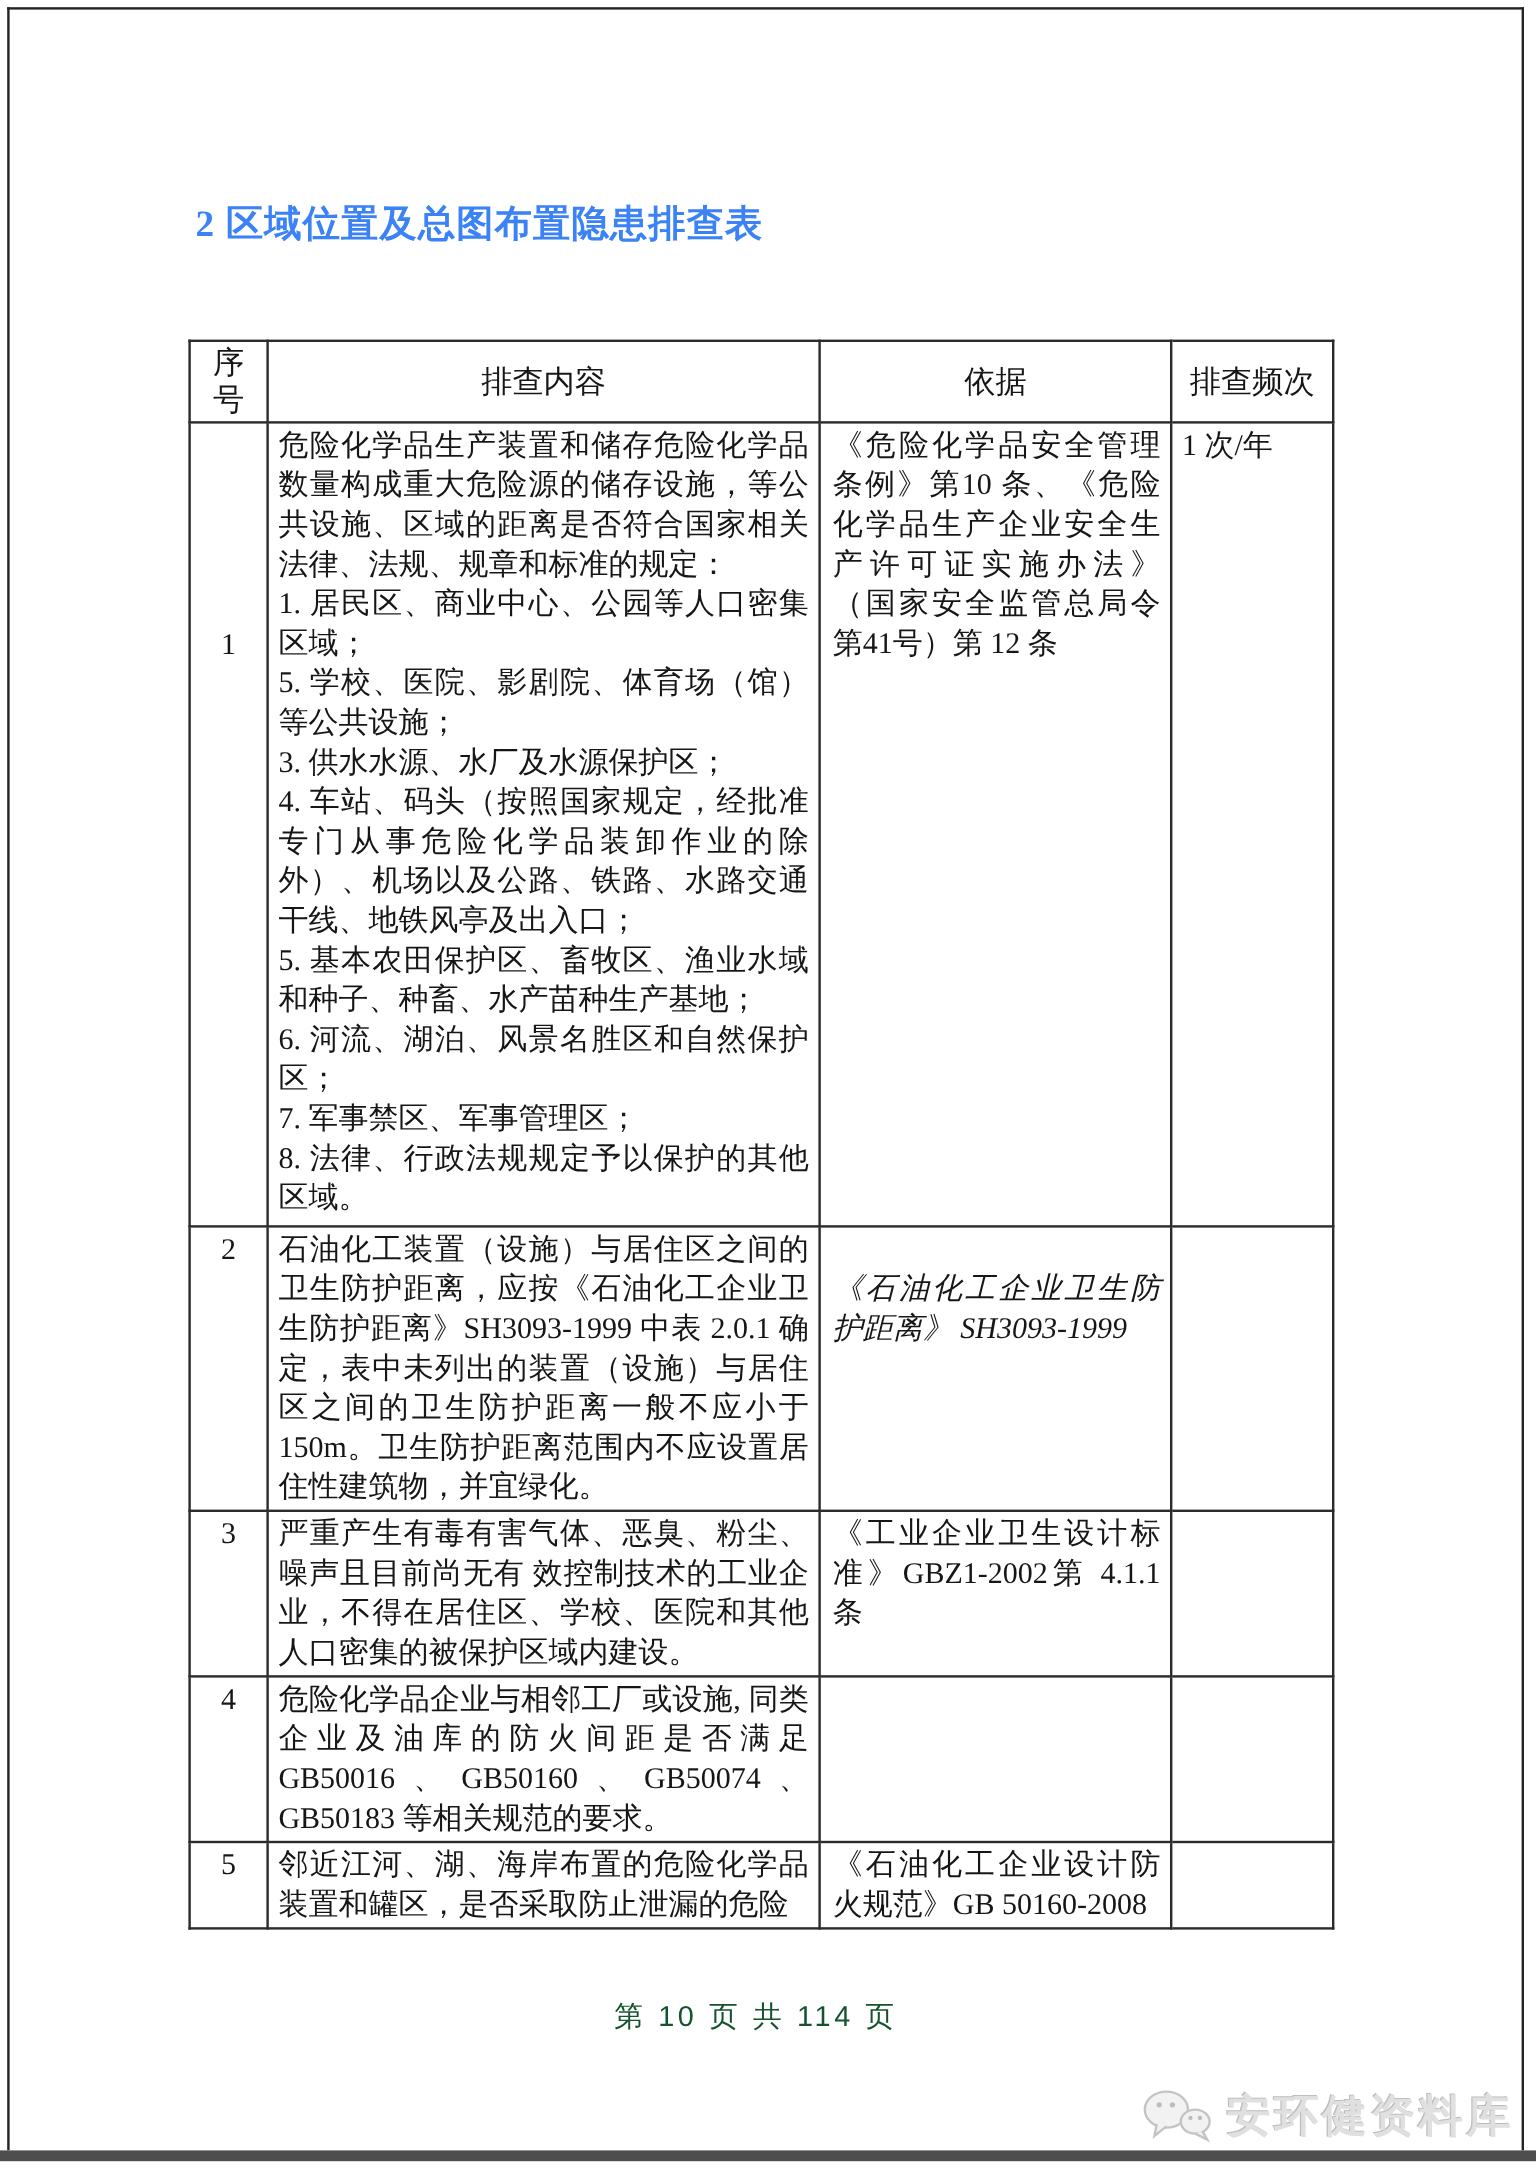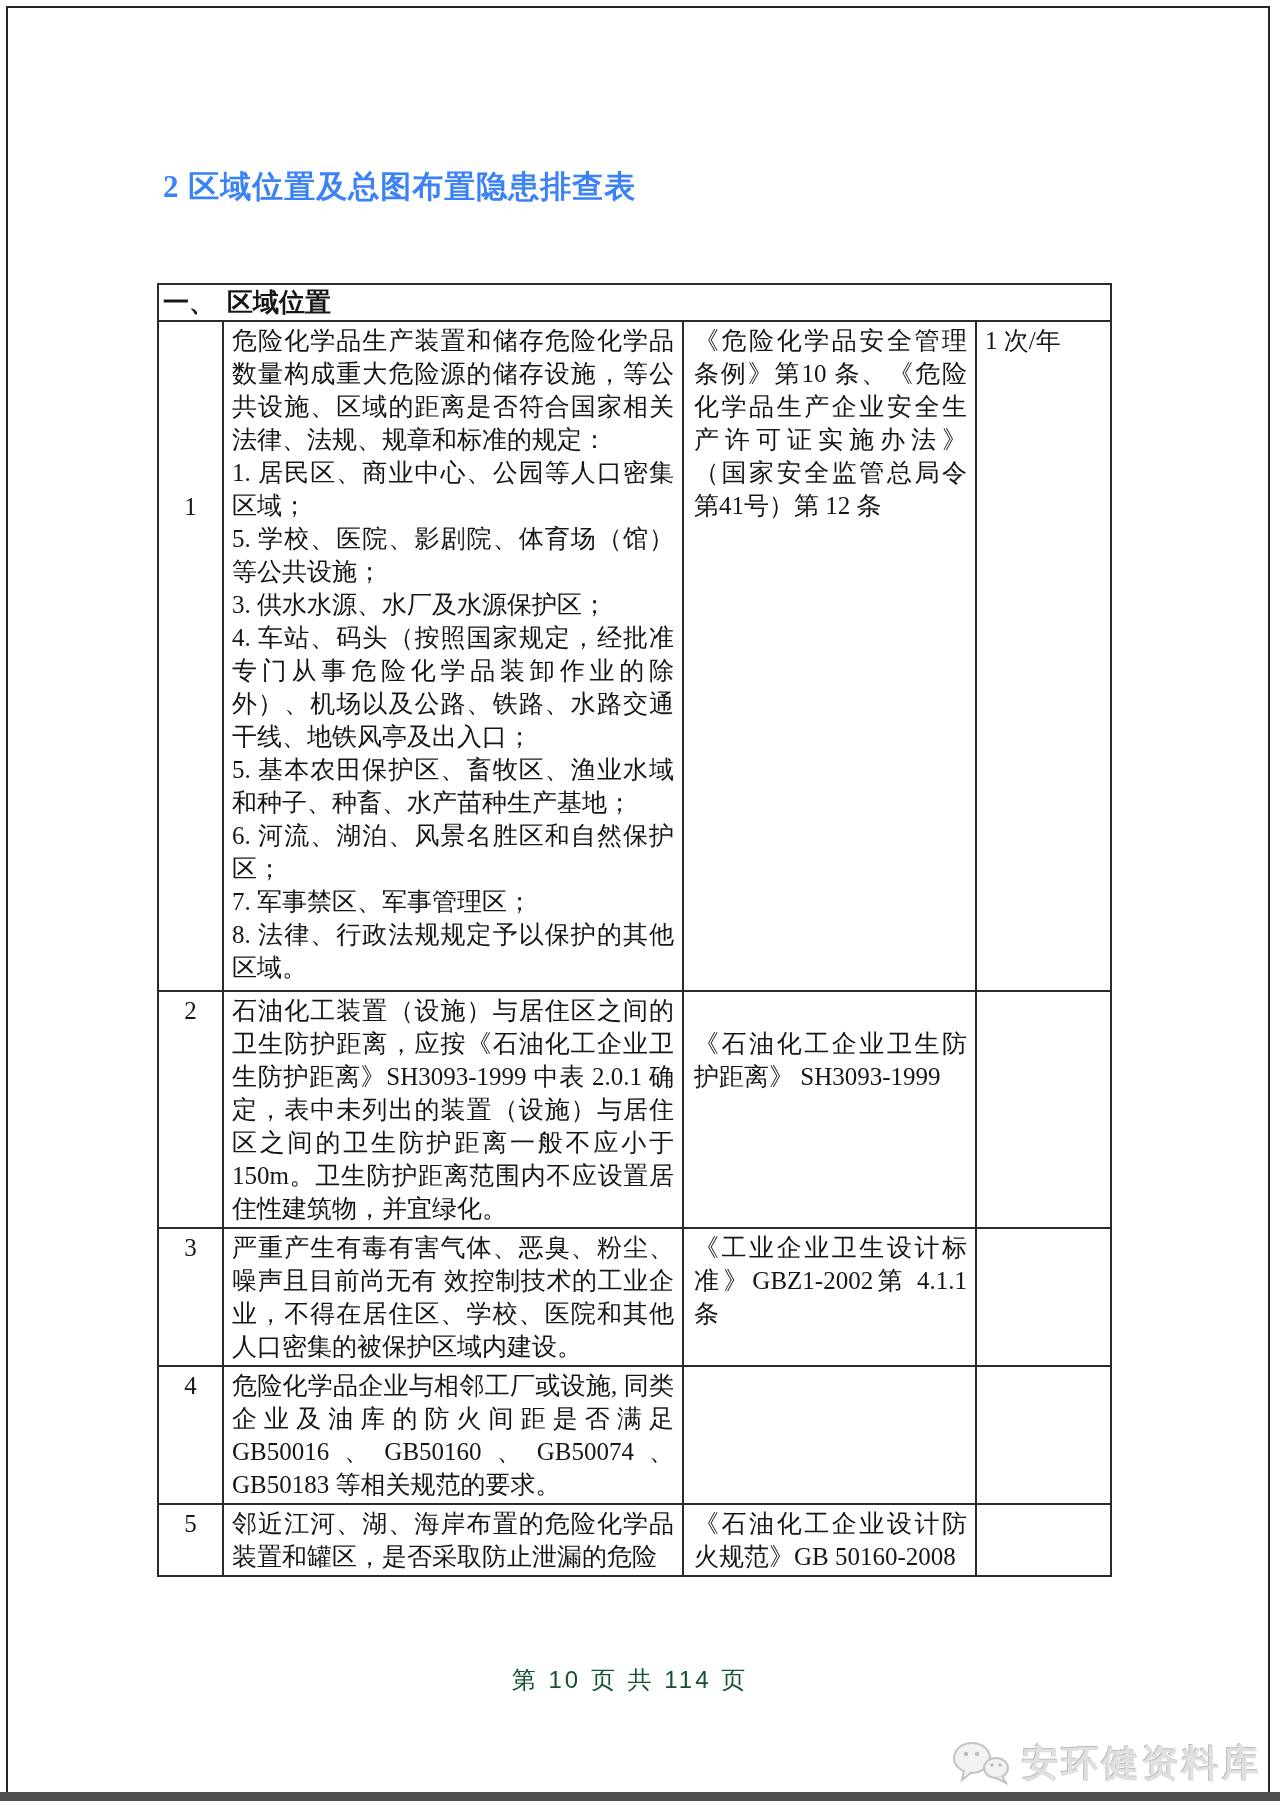--- a/index.html
+++ b/index.html
@@ -38,21 +38,21 @@
     padding:1px 4px;vertical-align:middle;
   }
   td.num{text-align:center;vertical-align:middle;}
   tr.r1{height:670px;} tr.r2{height:236px;} tr.r3{height:137px;}
   tr.r4{height:136px;} tr.r5{height:68px;}
   tr.r1 td.num{vertical-align:top;padding-top:168px;}
   td.content p,td.basis p{
     margin:0;text-align:justify;text-justify:inter-ideograph;
   }
   td.basis p{padding-left:2px;}
-  tr.r2 td.basis{padding-top:35px;}
+  tr.r2 td.basis{padding-top:35px;font-style:italic;}
   td.freq{padding:2px 7px;border-radius:11px;}
   td.clip{overflow:hidden;}
   .footer{
     position:absolute;left:0;top:1664px;width:1260px;text-align:center;
     font-size:24px;color:#14532d;letter-spacing:3px;
     font-family:"Liberation Sans","DejaVu Sans",sans-serif;
   }
   .watermark{
     position:absolute;right:18px;top:1736px;height:56px;
     display:flex;align-items:center;gap:10px;
@@ -74,22 +74,25 @@
 <h1 class="doc-title">2 区域位置及总图布置隐患排查表</h1>
 
 <table class="sheet">
   <colgroup>
     <col style="width:65px">
       <col style="width:460px">
       <col style="width:293px">
       <col style="width:135px">
   </colgroup>
   <tbody>
-  <tr class="section">
-    <td colspan="4"><span>一、</span><span style="display:inline-block;width:12px"></span><span>区域位置</span></td>
+      <tr class="head">
+    <th class="th-no">序号</th>
+    <th>排查内容</th>
+    <th>依据</th>
+    <th class="th-freq">排查频次</th>
   </tr>
 
   <tr class="r1">
     <td class="num">1</td>
     <td class="content">
       <p>危险化学品生产装置和储存危险化学品数量构成重大危险源的储存设施，等公共设施、区域的距离是否符合国家相关法律、法规、规章和标准的规定：</p>
       <p>1. 居民区、商业中心、公园等人口密集区域；</p>
       <p>5. 学校、医院、影剧院、体育场（馆）等公共设施；</p>
       <p>3. 供水水源、水厂及水源保护区；</p>
       <p>4. 车站、码头（按照国家规定，经批准专门从事危险化学品装卸作业的除外）、机场以及公路、铁路、水路交通干线、地铁风亭及出入口；</p>

